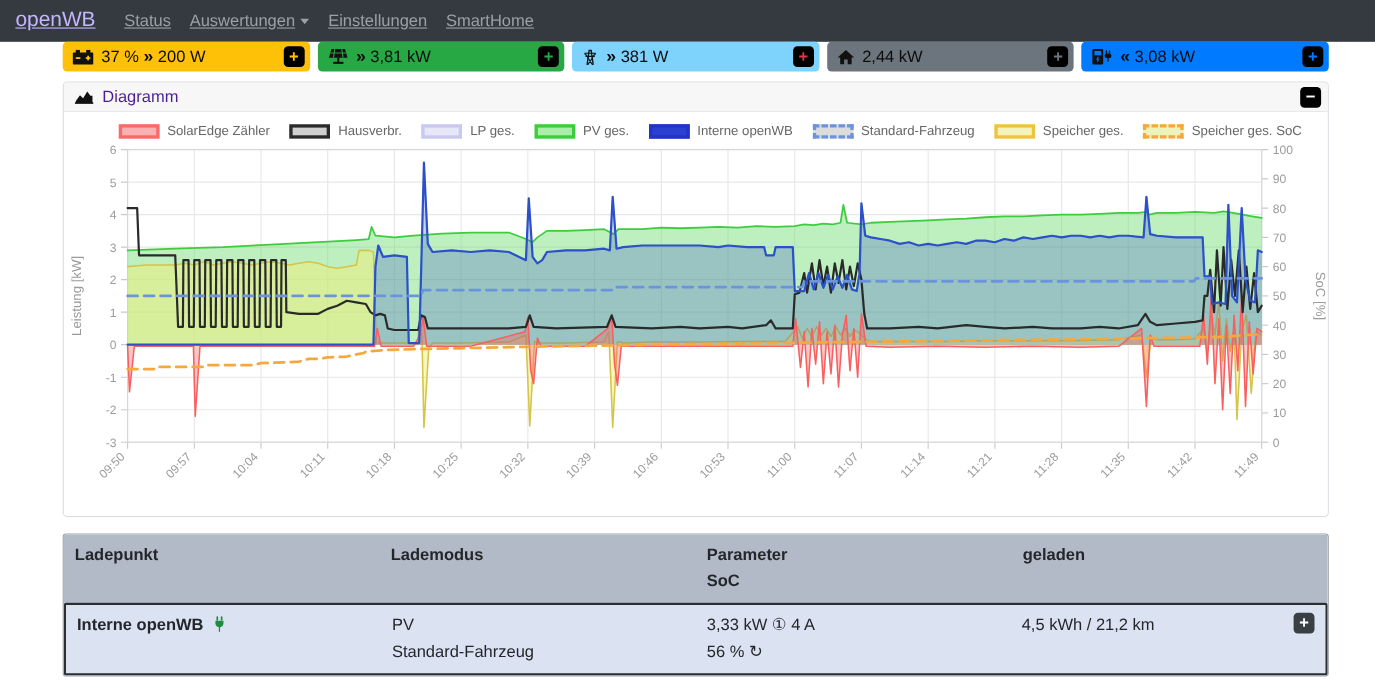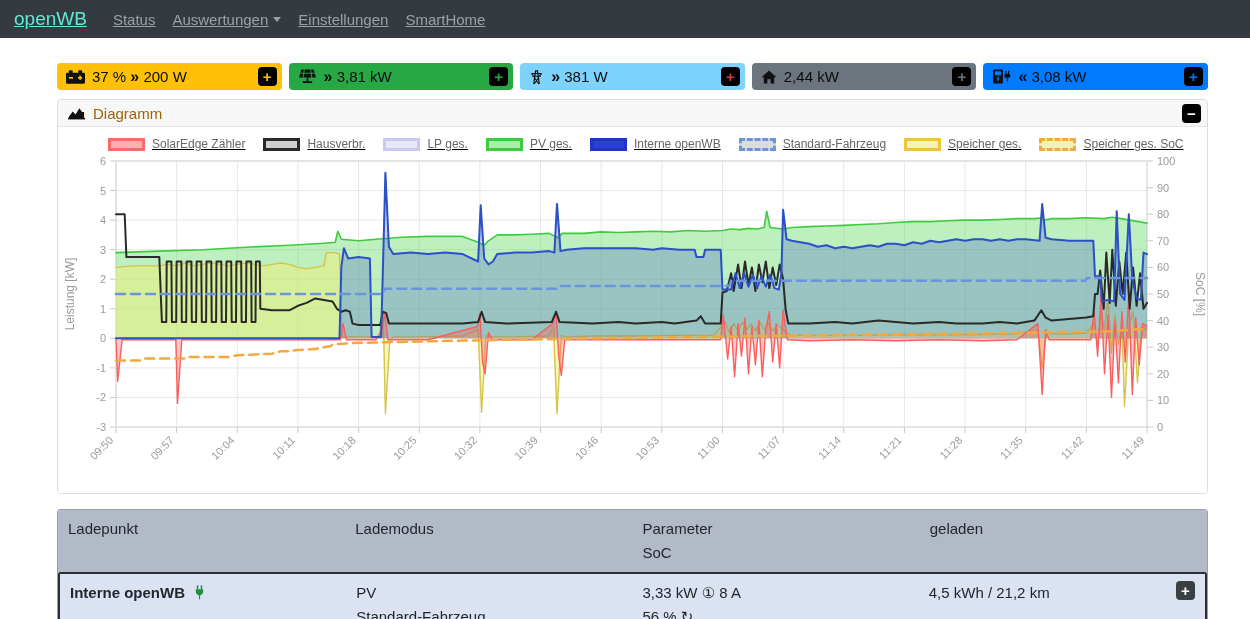--- a/index.html
+++ b/index.html
@@ -1,51 +1,51 @@
 <!DOCTYPE html>
 <html><head>
 <meta charset="utf-8">
 <style>
   * { box-sizing: border-box; margin: 0; padding: 0; }
   html,body { background:#fff; font-family:"Liberation Sans", sans-serif; }
   body { width:1250px; min-height:619px; }
 
   
   .navbar { background:#343a40; height:38px; display:flex; align-items:center; padding:0 14px; gap:26px; }
-  .brand { color:#5eead4; font-size:19px; text-decoration:underline; cursor:pointer; }
+  .brand { color:#c4b5fd; font-size:19px; text-decoration:underline; cursor:pointer; }
   .nav-item { color:#9aa0a6; font-size:15px; text-decoration:underline; cursor:pointer; display:flex; align-items:center; gap:5px; }
   .caret { width:0; height:0; border-left:4px solid transparent; border-right:4px solid transparent; border-top:5px solid #9aa0a6; display:inline-block; }
 
   .container { width:1151px; margin-left:57px; }
 
   
-  .badges-row { display:flex; gap:7px; margin-top:25px; }
+  .badges-row { display:flex; gap:7px; margin-top:0; }
   .badge { flex:1 1 0; height:27px; border-radius:4px; display:flex; align-items:center; gap:7px; padding:0 5px 0 9px; cursor:pointer; }
   .badge .bicon { display:flex; align-items:center; }
   .badge .btxt { font-size:15px; color:#0c0c0c; font-weight:500; white-space:nowrap; }
   .badge .arrow { font-weight:700; font-size:16px; }
   .sq-btn { margin-left:auto; width:19px; height:19px; border:none; border-radius:4px; background:#000; color:#fff;
             font-size:15px; font-weight:700; line-height:17px; text-align:center; cursor:pointer; padding:0; }
 
   
   .card { border:1px solid #d9dce1; border-radius:4px; margin-top:9px; overflow:hidden; }
   .card-header { background:#f7f7f8; border-bottom:1px solid #e4e6ea; height:27px; display:flex; align-items:center; gap:8px; padding:0 6px 0 10px; }
-  .card-title { font-size:15px; color:#a16207; }
+  .card-title { font-size:15px; color:#4c1d95; }
   .card-body { background:#fff; padding:2px 0 4px 0; }
 
   
   .legend { display:flex; flex-wrap:nowrap; gap:18px; padding:8px 0 2px 50px; }
-  .legend-item { display:flex; align-items:center; gap:7px; cursor:pointer;text-decoration:underline; }
+  .legend-item { display:flex; align-items:center; gap:7px; cursor:pointer; }
   .legend-box { width:37px; height:13px; border-width:3px; border-style:solid; }
   .legend-label { font-size:12px; color:#666; white-space:nowrap; }
 
   
   .lp-table { margin-top:15px; border:1px solid #9aa0a8; border-radius:3px; overflow:hidden; }
   .t-head { background:#b3bac7; display:grid; grid-template-columns:25% 25% 25% 1fr 48px; padding:6px 0; }
-  .t-head .th { padding:1px 10px; font-weight:400; font-size:15px; color:#23272b; line-height:24px; }
+  .t-head .th { padding:1px 10px; font-weight:700; font-size:15px; color:#23272b; line-height:24px; }
   .t-body-row { background:#dbe2f2; border:2px solid #2b2f33; border-radius:2px; display:grid; grid-template-columns:25% 25% 25% 1fr 48px; padding:5px 0; }
   .t-body-row .td { padding:2px 10px; font-size:15px; color:#23272b; line-height:24px; }
   .td .line { line-height:24px; }
   .cp-name { font-weight:700; }
   .btn-cell { display:flex; justify-content:flex-end; align-items:flex-start; padding:2px 8px 0 0; }
   .dark-btn { background:#3a3f44; }
 
   svg.icon { display:block; }
 </style>
 </head>
@@ -327,21 +327,21 @@
             <path d="M2 4.5 H10 V7.5 A4 4 0 0 1 7 11 V11 H5 V11 A4 4 0 0 1 2 7.5 Z" fill="#1e8e3e"></path>
             <rect x="5.4" y="10" width="1.2" height="5.5" fill="#1e8e3e"></rect>
           </svg>
         </span>
       </div>
       <div class="td">
         <div class="line">PV</div>
         <div class="line">Standard-Fahrzeug</div>
       </div>
       <div class="td">
-        <div class="line">3,33 kW ① 8 A</div>
+        <div class="line">3,33 kW ① 4 A</div>
         <div class="line">56 % ↻</div>
       </div>
       <div class="td">
         <div class="line">4,5 kWh / 21,2 km</div>
       </div>
       <div class="td btn-cell">
         <button class="sq-btn dark-btn">+</button>
       </div>
     </div>
   </div>

